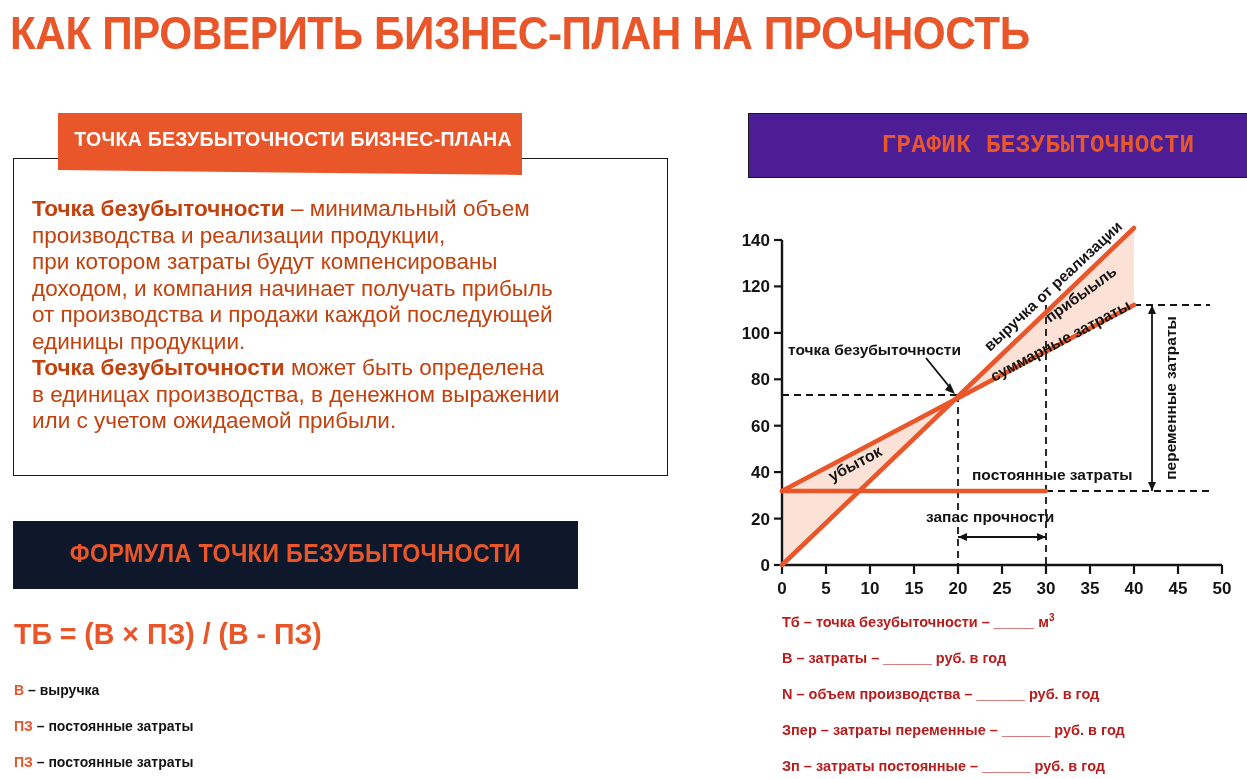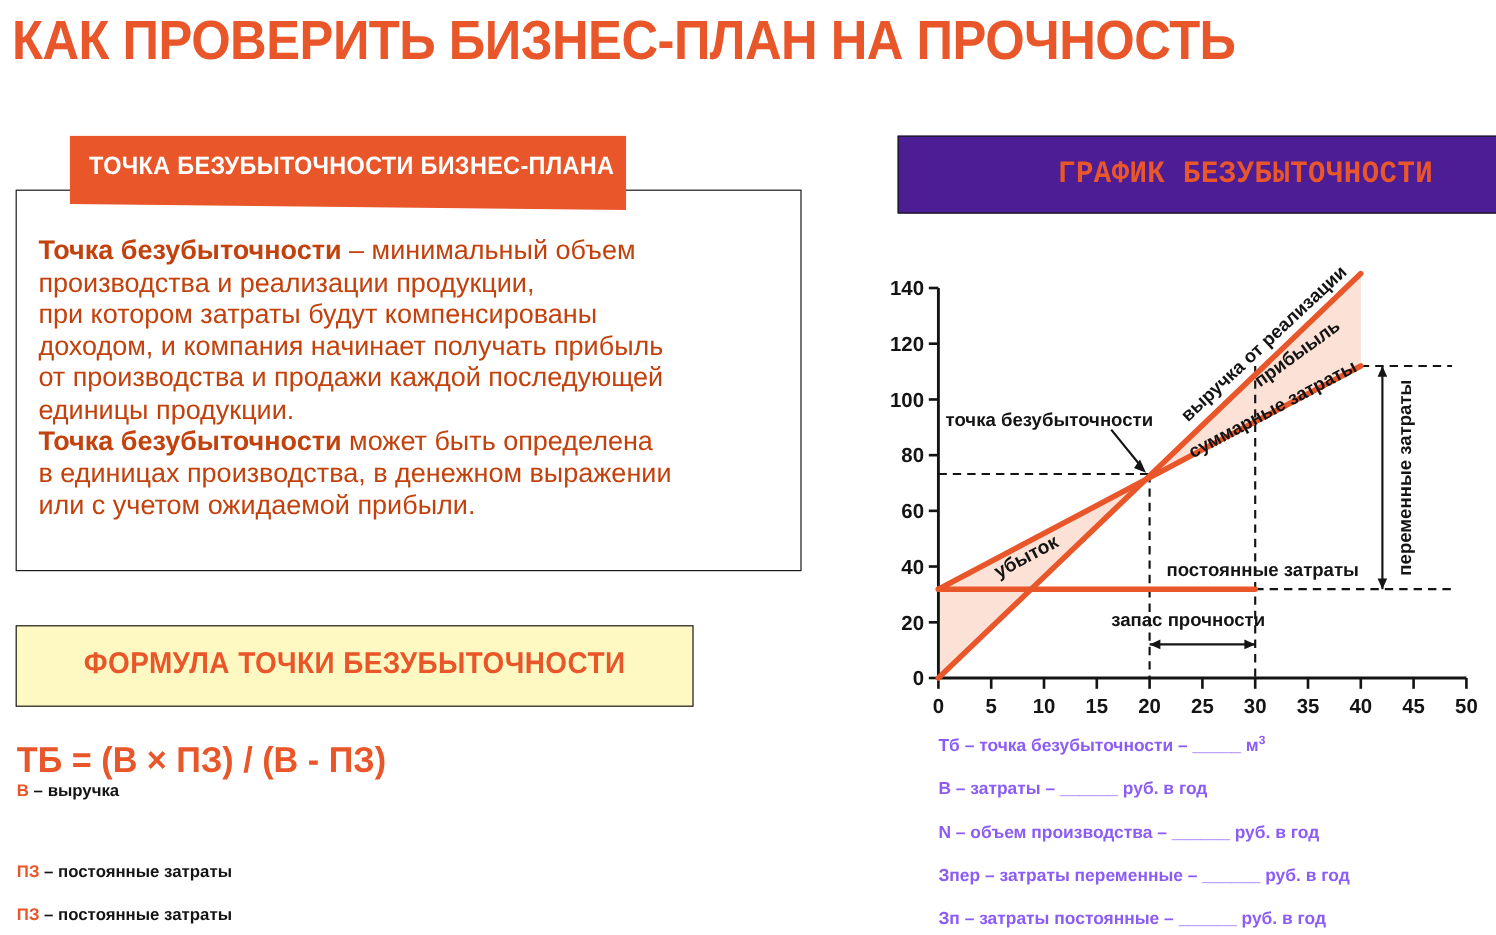--- a/index.html
+++ b/index.html
@@ -56,21 +56,21 @@
     z-index:2;
   }
   #definition-body p{margin:0;}
   #definition-body b{font-weight:bold;}
 
   
   #formula-box{
     position:absolute;left:13px;top:521px;
     width:565px;height:68px;
     border:1.5px solid #1a1a1a;
-    background:#fef9c3;
+    background:#0f172a;
     box-sizing:border-box;
   }
   #formula-box .banner-text{
     position:absolute;left:0;right:0;top:17px;
     text-align:center;
     color:#E8562A;font-size:25px;font-weight:bold;
     letter-spacing:0.4px;
     transform:scaleX(0.93);
     white-space:nowrap;
   }
@@ -82,21 +82,21 @@
     transform-origin:left center;
     white-space:nowrap;
   }
   .formula-legend{
     position:absolute;left:14px;
     font-size:14px;font-weight:bold;
     color:#141414;
     white-space:nowrap;
   }
   .formula-legend .sym{color:#E8562A;}
-  #formula-legend-0{top:650px;}
+  #formula-legend-0{top:682px;}
   #formula-legend-1{top:718px;}
   #formula-legend-2{top:754px;}
 
   
   #chart-box{
     position:absolute;left:748px;top:113px;
     width:580px;height:65px;
     border:1.5px solid #1a1a1a;
     background:#4c1d95;
     box-sizing:border-box;
@@ -114,21 +114,21 @@
   #chart-area{
     position:absolute;left:740px;top:210px;
     width:500px;height:390px;
   }
   #chart-area svg{display:block;}
 
   
   .chart-legend-line{
     position:absolute;left:782px;
     font-size:14.5px;font-weight:bold;
-    color:#8b5cf6;
+    color:#b91c1c;
     white-space:nowrap;
   }
   #chart-legend-0{top:612px;}
   #chart-legend-1{top:650px;}
   #chart-legend-2{top:686px;}
   #chart-legend-3{top:722px;}
   #chart-legend-4{top:758px;}
   .chart-legend-line sup{font-size:10px;vertical-align:super;}
 </style>
 </head>

